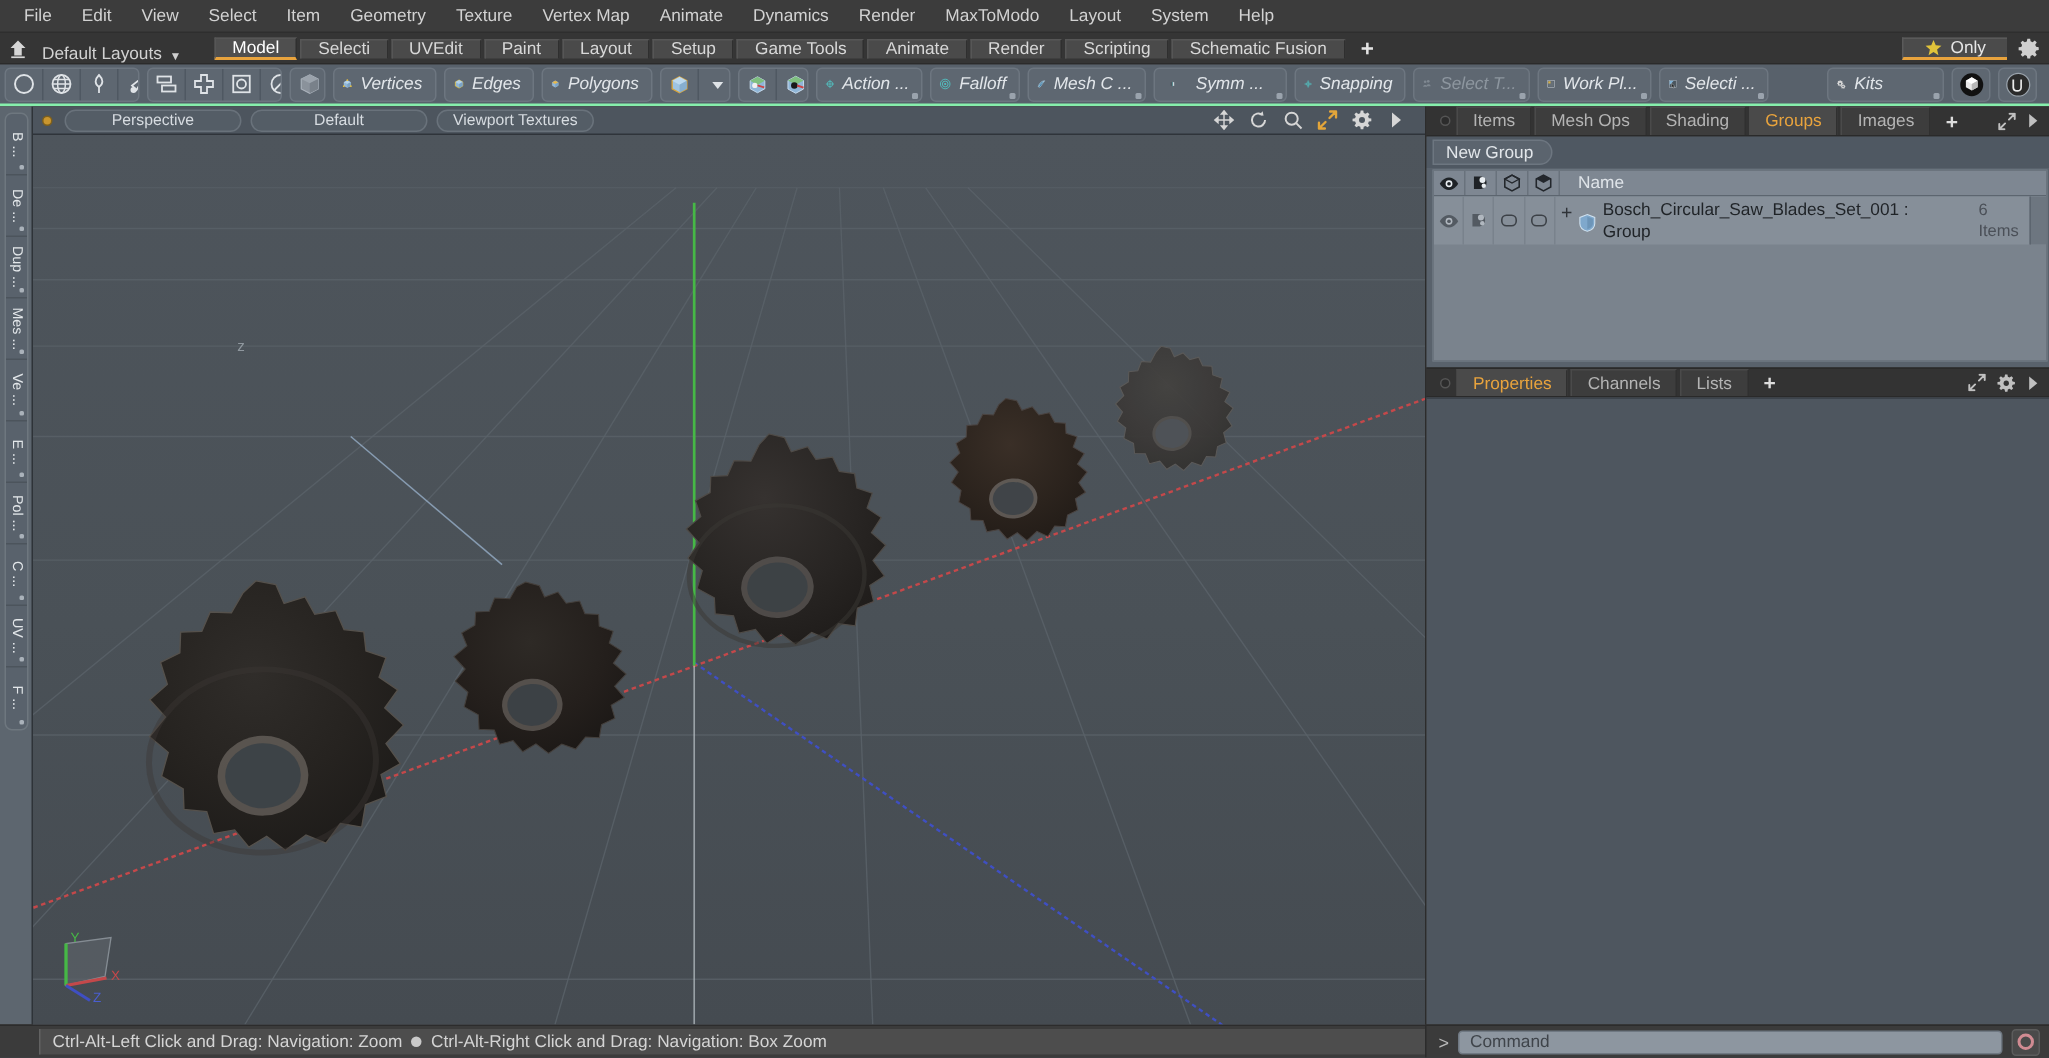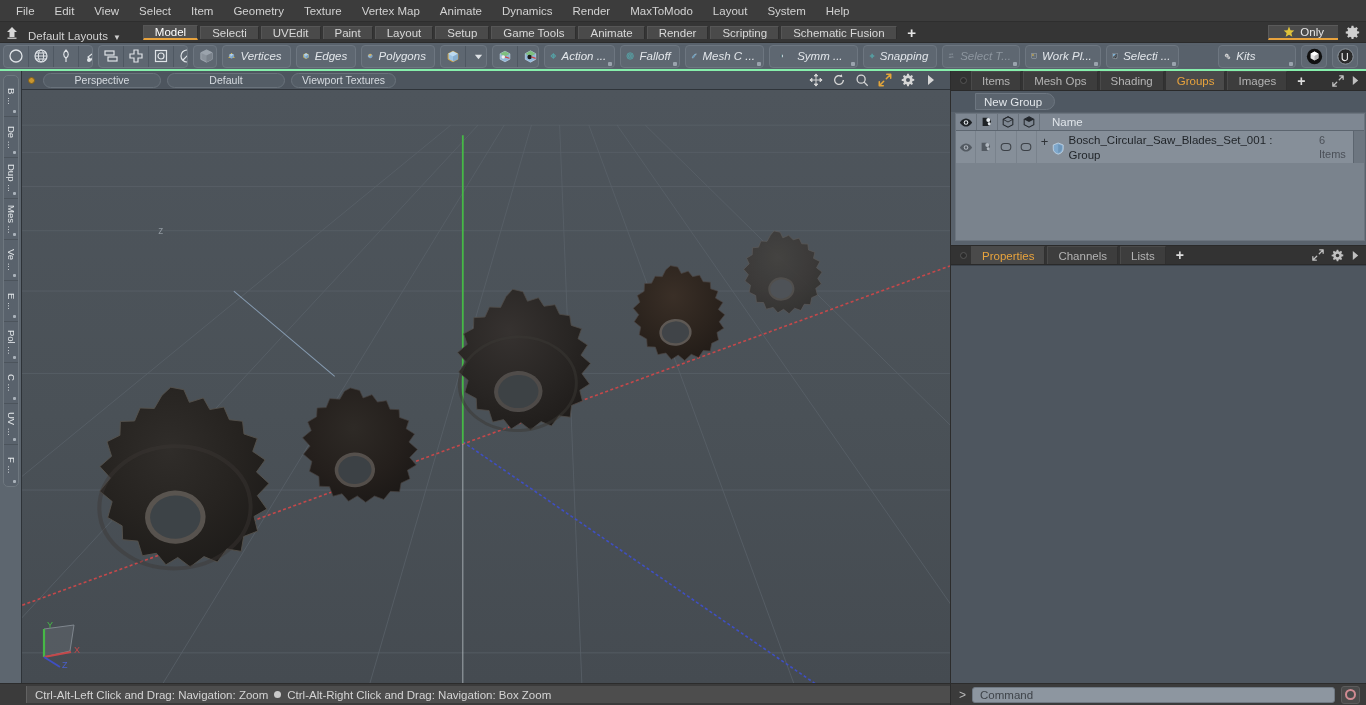--- a/index.html
+++ b/index.html
@@ -151,21 +151,20 @@
   }
   .rp-tab.active { color: #e8a33d; background: #4a4a4a; }
   .rp-tab.plus { background: transparent; border: none; color: #ddd; font-size: 14px; font-weight: bold; padding: 0 8px; }
   .rp-tabrow-right { margin-left: auto; display: flex; align-items: center; gap: 7px; padding: 0 6px; }
 
   .rp-groupbar { height: 21px; flex: 0 0 21px; background: #4f5862; display: flex; align-items: center; padding: 2px 4px; }
   .rp-newgroup {
     height: 17px; padding: 0 12px 0 8px; border-radius: 0 9px 9px 0; background: #5b646e;
     border: 1px solid #6d7680; color: #e2e6ea; font-size: 11.5px; display: flex; align-items: center;
     cursor: default;
-    margin-left: 20px;
   }
 
   .rp-list { flex: 0 0 133px; background: #59626c; display: flex; flex-direction: column; padding: 1px 1px 4px 4px; }
   .rp-listinner { flex: 1 1 auto; display: flex; flex-direction: column; border: 1px solid #6b747e; background: #7a838d; }
   .rp-colhdr { height: 17px; display: flex; align-items: stretch; background: #7e8792; border-bottom: 1px solid #5c656f; }
   .rp-colcell {
     width: 21px; display: flex; align-items: center; justify-content: center;
     border-right: 1px solid #69727c;
   }
   .rp-colname { flex: 1 1 auto; display: flex; align-items: center; padding-left: 12px; color: #dfe4e9; font-size: 11.5px; }

